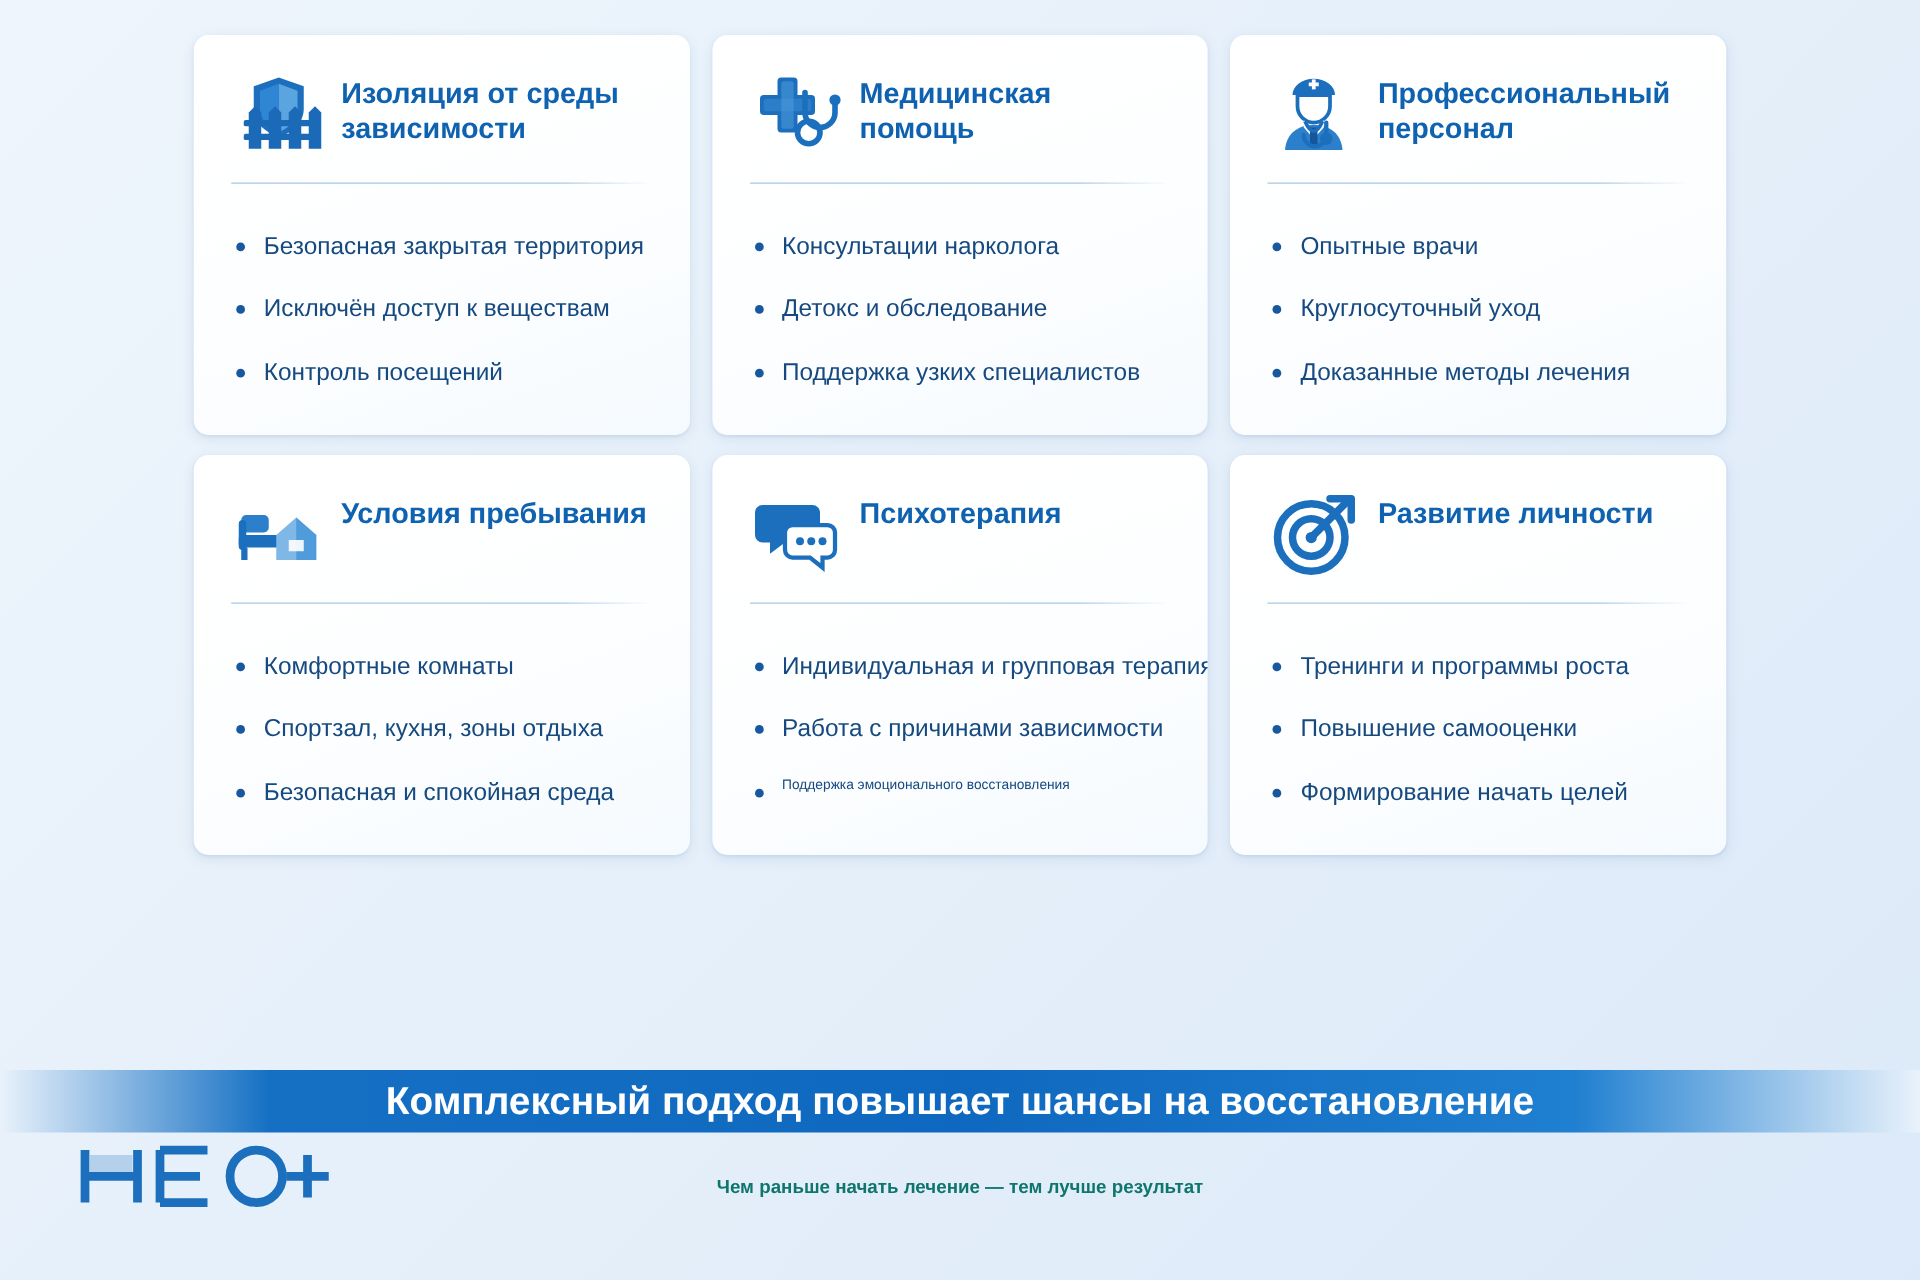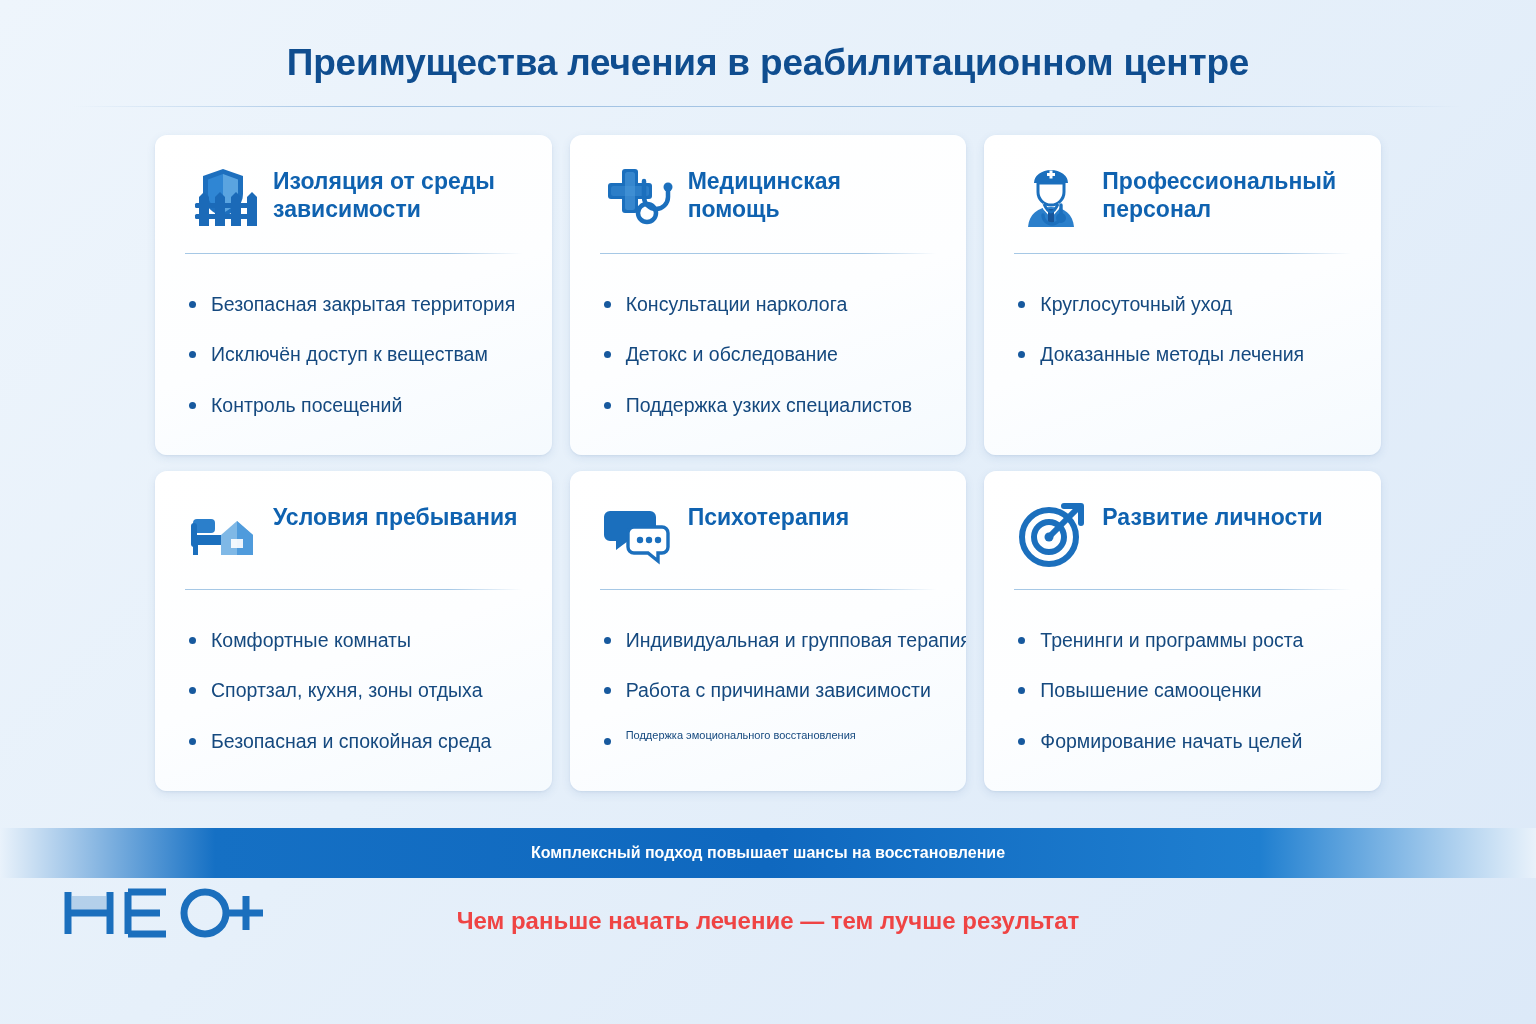--- a/index.html
+++ b/index.html
@@ -115,55 +115,51 @@
     right: 0;
     top: 828px;
     height: 50px;
     background: linear-gradient(90deg, #e9f2fb 0%, #1570c4 14%, #0f68bf 50%, #1f7fd0 82%, #e9f2fb 100%);
     display: flex;
     align-items: center;
     justify-content: center;
   }
   .banner-text {
     color: #ffffff;
-    font-size: 16px;
+    font-size: 31px;
     font-weight: bold;
   }
   .subfooter {
     position: absolute;
     left: 0; right: 0;
     top: 886px;
     height: 70px;
     display: flex;
     align-items: center;
     justify-content: center;
   }
   .subfooter-text {
-    font-size: 24px;
+    font-size: 15px;
     font-weight: bold;
-    color: #ef4444;
+    color: #0f766e;
   }
   .logo {
     position: absolute;
     left: 60px;
     top: 884px;
     display: flex;
     align-items: center;
   }
   .logo svg { display: block; }
 </style>
 </head>
 <body>
 
 <div class="page">
 
-  <div class="title-wrap">
-    <div class="title">Преимущества лечения в реабилитационном центре</div>
-    <div class="title-rule"></div>
-  </div>
 
   <div class="grid">
 
     <div class="card">
       <div class="card-head">
         <div class="card-icon">
           <svg width="74" height="74" viewBox="0 0 74 74">
             <g>
               <path d="M38 8 L58 15 V33 C58 45 48 52 38 56 C28 52 18 45 18 33 V15 Z" fill="#1d6fbe"></path>
               <path d="M38 13 L53 18.5 V33 C53 42.5 45.5 48.5 38 51.8 Z" fill="#5aa4e0"></path>
@@ -231,20 +227,21 @@
             <g fill="none" stroke="#1b6fbd" stroke-width="3.4" stroke-linecap="round">
               <path d="M47 44 v10 a9 9 0 0 1 -18 0"></path>
             </g>
             <circle cx="47" cy="57" r="5" fill="#1b6fbd"></circle>
           </svg>
         </div>
         <div class="card-title">Профессиональный персонал</div>
       </div>
       <div class="card-rule"></div>
       <ul class="card-list">
+        <li>Опытные врачи</li>
         <li>Круглосуточный уход</li>
         <li>Доказанные методы лечения</li>
       </ul>
     </div>
 
     <div class="card">
       <div class="card-head">
         <div class="card-icon">
           <svg width="74" height="74" viewBox="0 0 74 74">
             <g fill="#2b7fcb">

